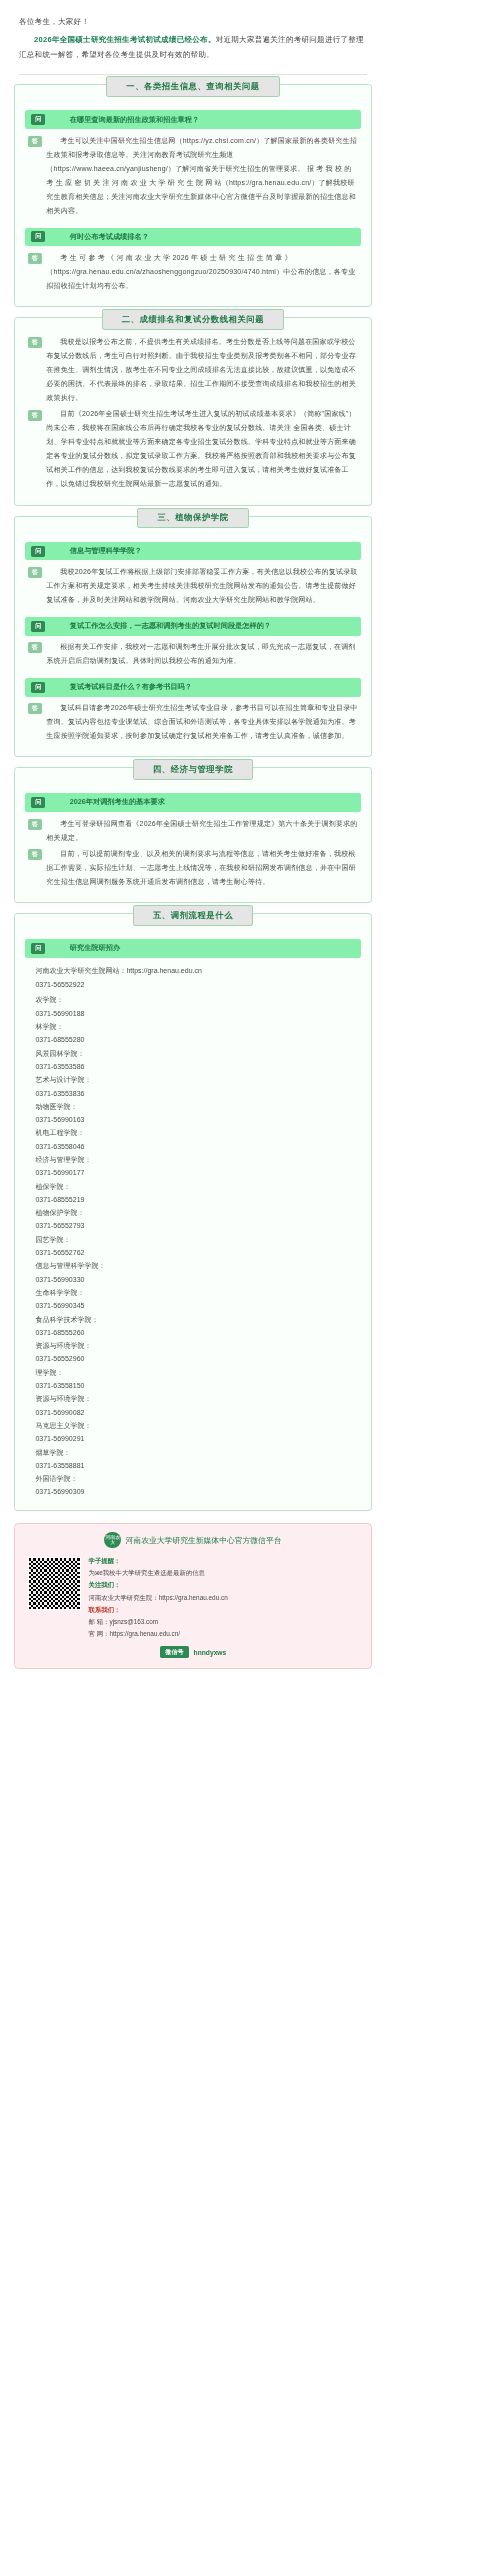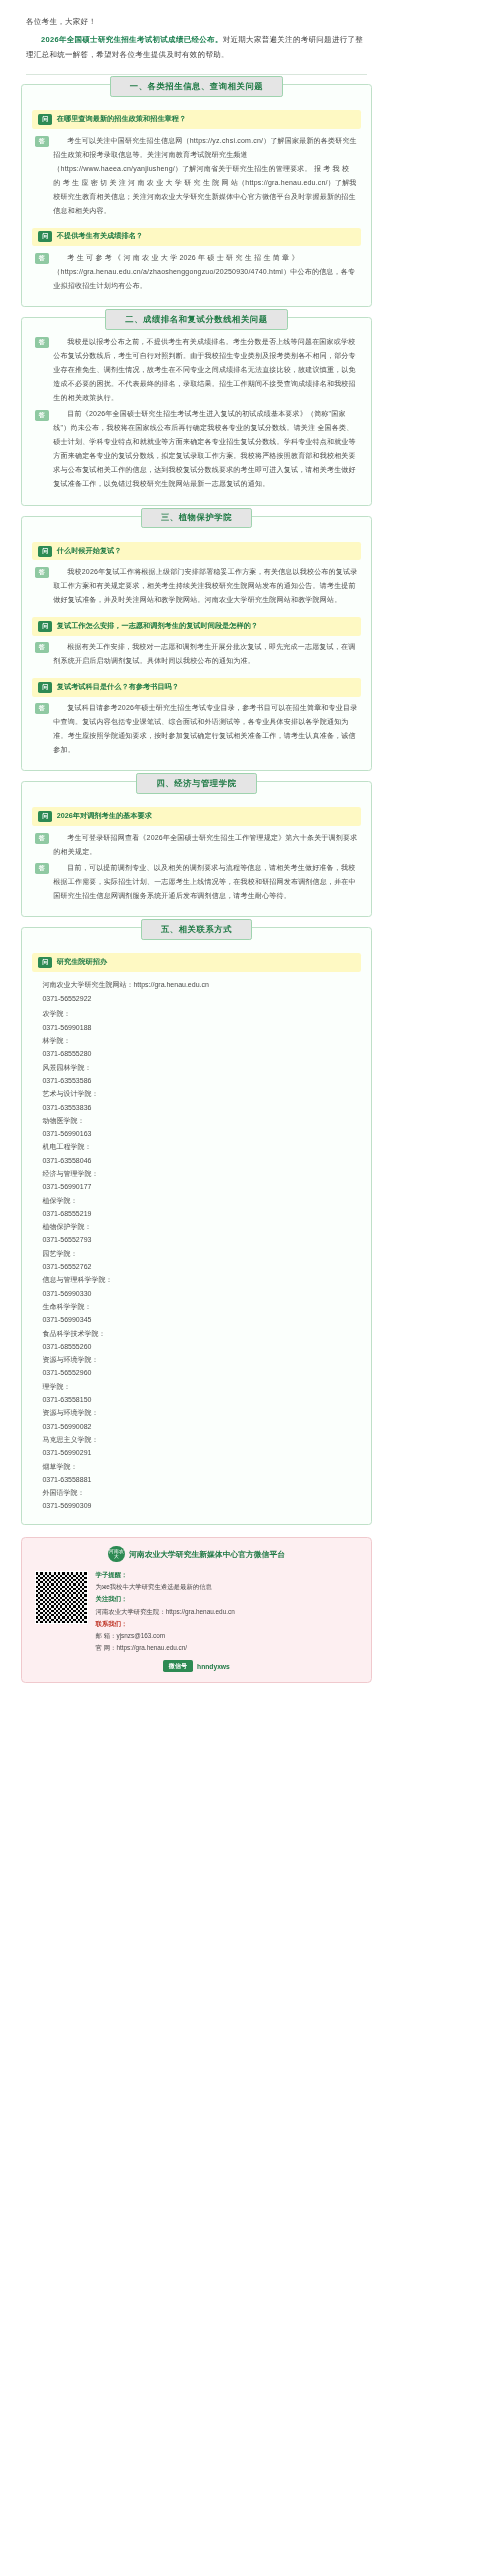--- a/index.html
+++ b/index.html
@@ -5,21 +5,21 @@
   * { box-sizing: border-box; }
   body {
     margin: 0;
     background: #ffffff;
     font-family: "Liberation Sans", "DejaVu Sans", sans-serif;
     width: 478px;
   }
   .page {
     width: 386px;
     background: #ffffff;
-    padding: 0 0 0 7px;
+    padding: 0 0 0 0;
     position: relative;
   }
   .intro {
     padding: 14.4px 19px 4.4px 19px;
     font-size: 7.5px;
     line-height: 2.0;
     color: #3f3f3f;
     letter-spacing: 0.3px;
   }
   .intro p { margin: 0 0 2.2px 0; text-indent: 2em; }
@@ -50,25 +50,26 @@
     border-radius: 2.2px;
     color: #1f7a45;
     font-size: 8.3px;
     font-weight: bold;
     padding: 3.9px 19px;
     letter-spacing: 0.6px;
   }
   .qa { padding: 2.2px 10px 0 10px; }
   .q-row {
     display: flex;
-    align-items: flex-start;
-    background: #fef9c3;
+    align-items: flex-end;
+    background: #86efac;
     border-radius: 2.2px;
     padding: 3.9px 5.6px;
     margin: 7.8px 0 4.4px 0;
+    gap: 20px;
   }
   .q-badge {
     flex: 0 0 auto;
     width: 14.4px;
     height: 11px;
     background: #2d8a53;
     color: #ffffff;
     font-size: 6.1px;
     font-weight: bold;
     border-radius: 1.7px;
@@ -150,21 +151,21 @@
     background: #2d8a53;
     color: #fff;
     font-size: 5px;
     display: flex; align-items: center; justify-content: center;
     margin-right: 4.4px;
     line-height: 1.1;
     text-align: center;
   }
   .footer-title {
     font-size: 7.8px;
-    font-weight: bold;
+    font-weight: normal;
     color: #1f7a45;
   }
   .footer-body { display: flex; align-items: flex-start; }
   .qr {
     flex: 0 0 auto;
     width: 53px; height: 53px;
     background:
       repeating-linear-gradient(0deg,#111 0 2.2px,#fff 2.2px 4.4px),
       repeating-linear-gradient(90deg,#111 0 2.2px,#fff 2.2px 4.4px);
     background-blend-mode: difference;
@@ -204,21 +205,21 @@
         <span class="q-badge">问</span>
         <span class="q-text">在哪里查询最新的招生政策和招生章程？</span>
       </div>
       <div class="a-row">
         <span class="a-badge">答</span>
         <span class="a-text">考生可以关注中国研究生招生信息网（https://yz.chsi.com.cn/）了解国家最新的各类研究生招生政策和报考录取信息等。关注河南教育考试院研究生频道（https://www.haeea.cn/yanjiusheng/）了解河南省关于研究生招生的管理要求。
 报 考 我 校 的 考 生 应 密 切 关 注 河 南 农 业 大 学 研 究 生 院 网 站（https://gra.henau.edu.cn/）了解我校研究生教育相关信息；关注河南农业大学研究生新媒体中心官方微信平台及时掌握最新的招生信息和相关内容。</span>
       </div>
       <div class="q-row">
         <span class="q-badge">问</span>
-        <span class="q-text">不提供考生有关成绩排名？</span>
+        <span class="q-text">何时公布考试成绩排名？</span>
       </div>
       <div class="a-row">
         <span class="a-badge">答</span>
         <span class="a-text">考 生 可 参 考 《 河 南 农 业 大 学 2026 年 硕 士 研 究 生 招 生 简 章 》（https://gra.henau.edu.cn/a/zhaoshenggongzuo/20250930/4740.html）中公布的信息，各专业拟招收招生计划均有公布。</span>
       </div>
     </div>
   </div>
 
   <div class="section">
     <div class="section-title-wrap">
@@ -236,21 +237,21 @@
     </div>
   </div>
 
   <div class="section">
     <div class="section-title-wrap">
       <span class="section-title">三、植物保护学院</span>
     </div>
     <div class="qa">
       <div class="q-row">
         <span class="q-badge">问</span>
-        <span class="q-text">什么时候开始复试？</span>
+        <span class="q-text">信息与管理科学学院？</span>
       </div>
       <div class="a-row">
         <span class="a-badge">答</span>
         <span class="a-text">我校2026年复试工作将根据上级部门安排部署稳妥工作方案，有关信息以我校公布的复试录取工作方案和有关规定要求，相关考生持续关注我校研究生院网站发布的通知公告。请考生提前做好复试准备，并及时关注网站和教学院网站。河南农业大学研究生院网站和教学院网站。</span>
       </div>
       <div class="q-row">
         <span class="q-badge">问</span>
         <span class="q-text">复试工作怎么安排，一志愿和调剂考生的复试时间段是怎样的？</span>
       </div>
       <div class="a-row">
@@ -285,21 +286,21 @@
         <span class="a-badge">答</span>
         <span class="a-text">目前，可以提前调剂专业、以及相关的调剂要求与流程等信息，请相关考生做好准备，我校根据工作需要，实际招生计划、一志愿考生上线情况等，在我校和研招网发布调剂信息，并在中国研究生招生信息网调剂服务系统开通后发布调剂信息，请考生耐心等待。</span>
       </div>
     </div>
     <div class="watermark" style="left:167px; top:167px;">关注正式文件为准，</div>
     <div class="watermark" style="left:156px; top:181px;">调剂信息不要盲目等待</div>
   </div>
 
   <div class="section">
     <div class="section-title-wrap">
-      <span class="section-title">五、相关联系方式</span>
+      <span class="section-title">五、调剂流程是什么</span>
     </div>
     <div class="qa">
       <div class="q-row">
         <span class="q-badge">问</span>
         <span class="q-text">研究生院研招办</span>
       </div>
     </div>
     <div class="contact-block">
       <div class="contact-line">河南农业大学研究生院网站：https://gra.henau.edu.cn</div>
       <div class="contact-line">0371-56552922</div>

